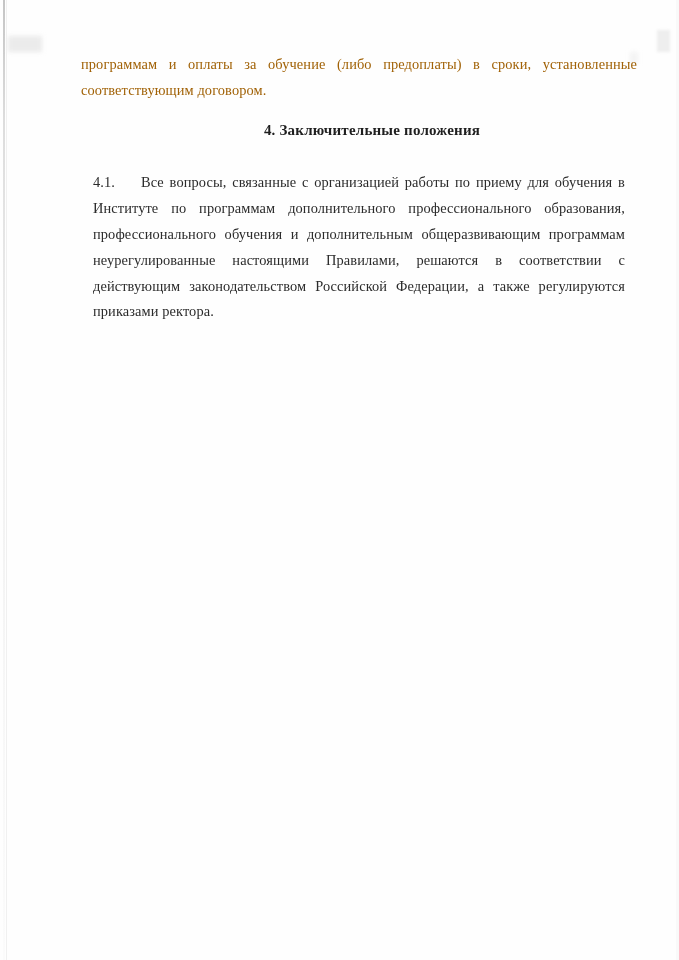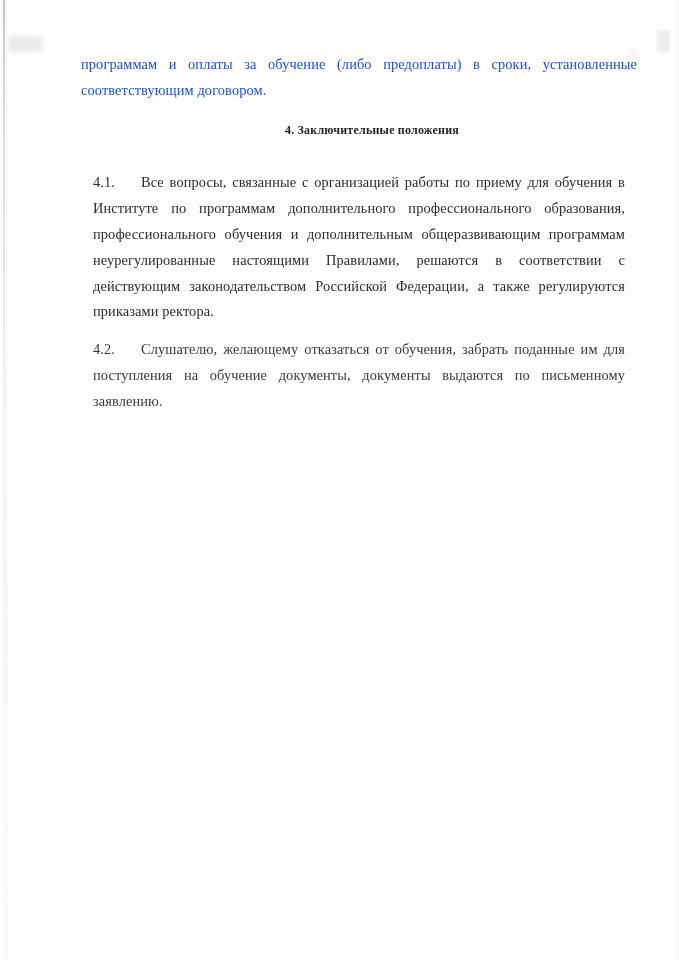--- a/index.html
+++ b/index.html
@@ -80,30 +80,30 @@
     left: 81px;
     top: 52px;
     width: 556px;
   }
   .para {
     margin: 0;
     text-align: justify;
     text-justify: inter-word;
     font-size: 14.4px;
     line-height: 25.8px;
-    color: #1d4ed8;
+    color: #a16207;
     letter-spacing: 0.1px;
   }
   .para.continued {
     margin-bottom: 0;
   }
   .section-heading {
     margin: 0;
     padding: 0;
-    font-size: 12px;
+    font-size: 15px;
     font-weight: bold;
     color: #1f1f1f;
     text-align: center;
     line-height: 25.8px;
     letter-spacing: 0.2px;
     padding-left: 26px;
   }
   .spacer-before-heading { height: 14px; }
   .spacer-after-heading  { height: 15px; }
 
@@ -144,18 +144,15 @@
     <div class="spacer-before-heading"></div>
 
     <h2 class="section-heading">4. Заключительные положения</h2>
 
     <div class="spacer-after-heading"></div>
 
     <p class="clause">
       <span class="clause-num">4.1.</span><span class="text-span">Все вопросы, связанные с организацией работы по приему для обучения в Институте по программам дополнительного профессионального образования, профессионального обучения и дополнительным общеразвивающим программам неурегулированные настоящими Правилами, решаются в соответствии с действующим законодательством Российской Федерации, а также регулируются приказами ректора.</span>
     </p>
 
-    <p class="clause faded">
-      <span class="clause-num">4.2.</span><span class="text-span">Слушателю, желающему отказаться от обучения, забрать поданные им для поступления на обучение документы, документы выдаются по письменному заявлению.</span>
-    </p>
 
   </div>
 </div>
 
 </body></html>

